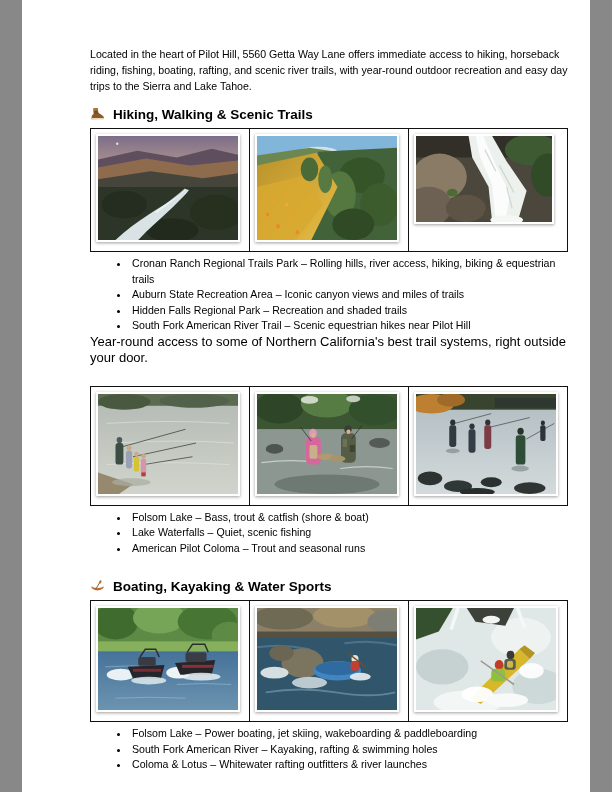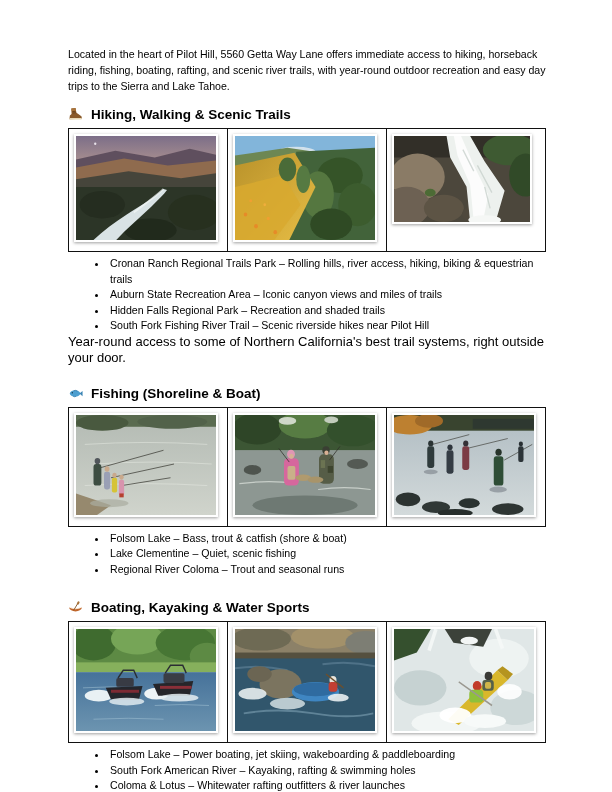--- a/index.html
+++ b/index.html
@@ -1,17 +1,17 @@
 <!DOCTYPE html>
 <html><head>
 <meta charset="utf-8">
 <style>
   html,body{margin:0;padding:0;background:#888;}
   .page{
-    width:612px;height:792px;background:#ffffff;position:relative;
+    width:568px;height:792px;background:#ffffff;position:relative;
     margin:0 auto;font-family:"Liberation Sans",sans-serif;color:#000;
     overflow:hidden;
   }
   .content{position:absolute;left:68px;top:46px;width:478px;}
   .intro{font-size:10.6px;line-height:16px;margin:0 0 13px 0;}
   .section-heading{
     display:flex;align-items:flex-start;gap:8px;
     font-size:13.5px;font-weight:bold;margin:0 0 6px 0;
   }
   .section-heading .emoji{width:15px;height:15px;flex:0 0 auto;display:inline-block;}
@@ -130,38 +130,26 @@
             </span>
           </td>
         </tr>
       </tbody>
         </table>
 
       <ul class="bullets">
         <li>Cronan Ranch Regional Trails Park – Rolling hills, river access, hiking, biking &amp; equestrian trails</li>
         <li>Auburn State Recreation Area – Iconic canyon views and miles of trails</li>
         <li>Hidden Falls Regional Park – Recreation and shaded trails</li>
-        <li>South Fork Fishing River Trail – Scenic riverside hikes near Pilot Hill</li>
+        <li>South Fork American River Trail – Scenic equestrian hikes near Pilot Hill</li>
       </ul>
       <p class="after-note">Year-round access to some of Northern California's best trail systems, right outside your door.</p>
     </div>
 
     <div class="sec">
-      <div class="section-heading">
-        <span class="emoji">
-          <svg viewBox="0 0 16 16" width="15" height="15">
-            <ellipse cx="7.5" cy="8" rx="5.5" ry="3.4" fill="#4d9fd0"></ellipse>
-            <polygon points="12.2,8 15.5,5.2 15.5,10.8" fill="#3c85b5"></polygon>
-            <circle cx="4.6" cy="7.2" r="0.7" fill="#16344a"></circle>
-            <path d="M6 5.2 Q8 4 10 5.4" stroke="#2e6f9c" stroke-width="0.8" fill="none"></path>
-            <path d="M5.5 10.8 Q7 12 8.5 10.9" stroke="#3c85b5" stroke-width="1" fill="none"></path>
-          </svg>
-        </span>
-        <span>Fishing (Shoreline &amp; Boat)</span>
-      </div>
 
       <table class="photo-table">
         <tbody>
             <tr>
           <td>
             <span class="photo" role="img" aria-label="Family fishing from the shoreline of a lake">
               <svg viewBox="0 0 160 102" width="140" height="100" preserveAspectRatio="none">
                 <defs>
                   <linearGradient id="wat1" x1="0" y1="0" x2="0" y2="1">
                     <stop offset="0" stop-color="#b3bab3"></stop>
@@ -257,22 +245,22 @@
                 <ellipse cx="70" cy="100" rx="20" ry="4" fill="#272e2c"></ellipse>
               </svg>
             </span>
           </td>
         </tr>
       </tbody>
         </table>
 
       <ul class="bullets">
         <li>Folsom Lake – Bass, trout &amp; catfish (shore &amp; boat)</li>
-        <li>Lake Clementine – Quiet, scenic fishing</li>
-        <li>Regional River Coloma – Trout and seasonal runs</li>
+        <li>Lake Waterfalls – Quiet, scenic fishing</li>
+        <li>American Pilot Coloma – Trout and seasonal runs</li>
       </ul>
     </div>
 
     <div class="sec" style="margin-top:23px;">
       <div class="section-heading">
         <span class="emoji">
           <svg viewBox="0 0 16 16" width="15" height="15">
             <path d="M1 8 Q8 11.5 15 8 Q13.5 12 8 12.2 Q2.5 12 1 8 Z" fill="#c0662a"></path>
             <path d="M1 8 Q8 10 15 8 Q8 9.6 1 8 Z" fill="#e8a05c"></path>
             <line x1="10.5" y1="3.5" x2="6" y2="11" stroke="#8a5a2b" stroke-width="1"></line>

